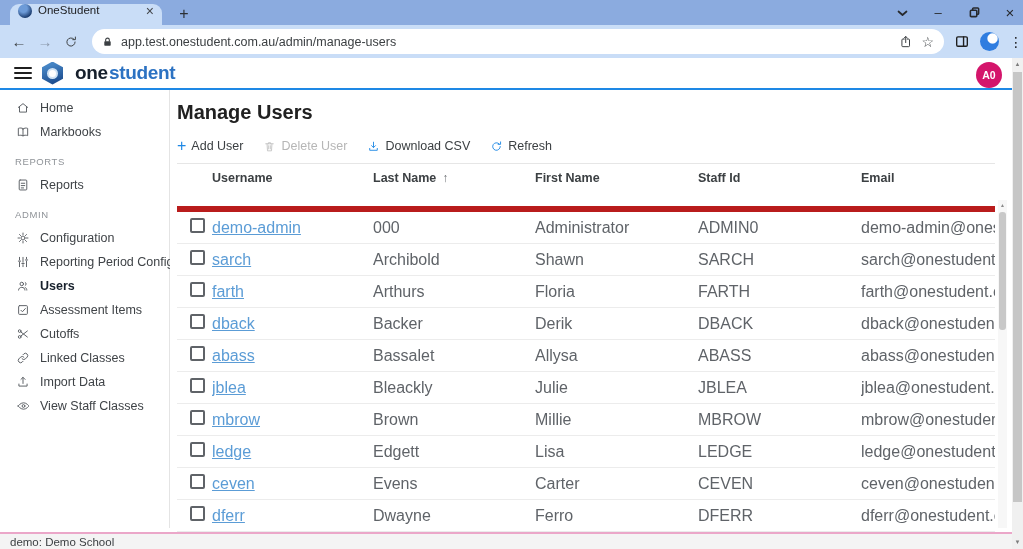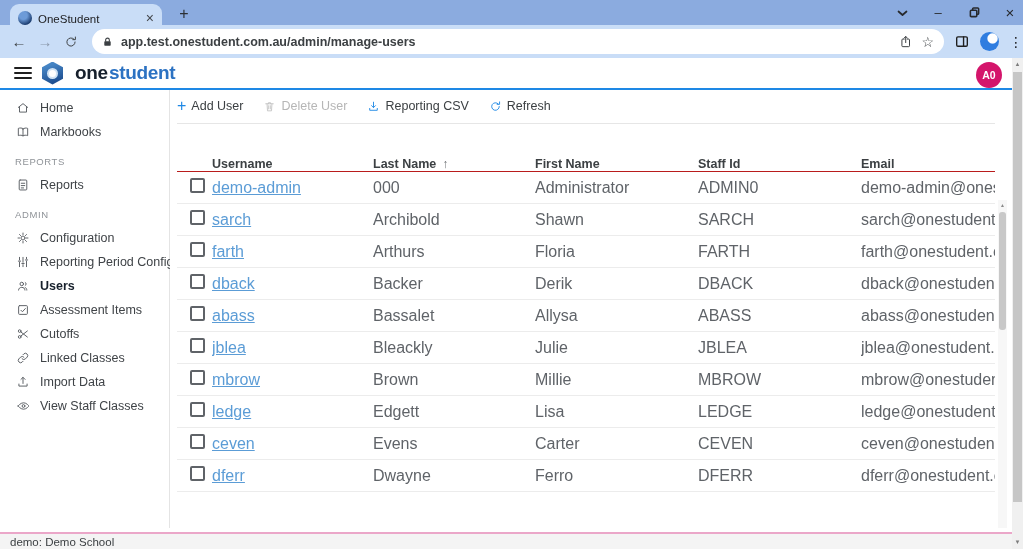--- a/index.html
+++ b/index.html
@@ -1,33 +1,33 @@
 <!DOCTYPE html>
 <html><head>
 <meta charset="utf-8">
 <style>
   * { margin:0; padding:0; box-sizing:border-box; }
   html,body { width:1023px; height:549px; overflow:hidden; font-family:"Liberation Sans","DejaVu Sans",sans-serif; background:#fff; }
 
   
   .tabstrip { position:absolute; left:0; top:0; width:1023px; height:25px; background:#8babdf; }
-  .tab { position:absolute; left:10px; top:4px; width:152px; height:21px; background:#c9ddf7; border-radius:9px 9px 0 0; display:flex; align-items:flex-end; padding:0 8px; gap:6px; }
+  .tab { position:absolute; left:10px; top:4px; width:152px; height:21px; background:#c9ddf7; border-radius:9px 9px 0 0; display:flex; align-items:flex-start; padding:0 8px; gap:6px; }
   .favicon { width:14px; height:14px; border-radius:50%; background:radial-gradient(circle at 38% 32%, #6d9bd8 0 30%, #17386b 75%); flex:none; }
   .tab-title { font-size:11.5px; color:#202124; flex:1; white-space:nowrap; overflow:hidden; }
   .tab-close { font-size:14px; color:#44474c; line-height:1; cursor:default; }
   .newtab { position:absolute; left:172px; top:3px; width:24px; height:21px; font-size:16px; color:#2b2f33; display:flex; align-items:center; justify-content:center; }
   .wctrls { position:absolute; right:6px; top:0; height:25px; display:flex; align-items:center; gap:22px; color:#27292c; }
   .wc { width:14px; text-align:center; font-size:13px; line-height:1; }
   .wc svg { display:block; margin:0 auto; }
 
   .toolbar { position:absolute; left:0; top:25px; width:1023px; height:33px; background:#c9ddf7; display:flex; align-items:center; }
   .navic { width:26px; text-align:center; font-size:15px; color:#3c4043; flex:none; }
   .navic.dim { color:#8b98ab; }
   .navic svg { display:block; margin:0 auto; }
-  .urlpill { margin-left:8px; width:856px; height:25px; background:#fff; border-radius:13px; display:flex; align-items:center; padding:4px 10px; gap:8px;font-weight:bold; }
+  .urlpill { margin-left:8px; width:856px; height:25px; background:#fff; border-radius:13px; display:flex; align-items:center; padding:4px 10px; gap:8px; }
   .urltext { font-size:12.5px; color:#3c4043; flex:1; }
   .pill-ic { flex:none; display:flex; align-items:center; color:#3c4043; }
   .star { font-size:14px; color:#3c4043; }
   .sidepanel-ic, .profile-ic, .menu-ic { margin-left:10px; flex:none; display:flex; align-items:center; justify-content:center; }
   .profile-circle { width:19px; height:19px; border-radius:50%; background:radial-gradient(circle at 66% 34%, #ffffff 0 26%, #2f7de0 32%); }
   .menu-ic { font-size:14px; color:#202124; width:14px; }
 
   
   .appheader { position:absolute; left:0; top:58px; width:1023px; height:33px; background:#fff; border-bottom:3px solid #1e88e5; display:flex; align-items:center; }
   .hamburger { margin-left:14px; display:flex; }
@@ -50,21 +50,21 @@
   .main { flex:1; position:relative; padding:8px 28px 0 7px; background:#fff; }
   .page-title { font-size:20px; font-weight:bold; color:#212121; margin:3px 0 14px 0; }
   .mtoolbar { display:flex; align-items:center; gap:20px; padding-bottom:9px; border-bottom:1px solid #e6e6e6; }
   .tbtn { display:flex; align-items:center; gap:5px; font-size:12.5px; color:#3c4043; cursor:default; }
   .tbtn .bic { display:flex; align-items:center; color:#1e88e5; }
   .tbtn.disabled { color:#b6b6b6; }
   .tbtn.disabled .bic { color:#c3c3c3; }
   .plus-glyph { font-size:16px; font-weight:500; color:#1e88e5; line-height:1; }
 
   .tgrid { display:grid; grid-template-columns:22px 161px 162px 163px 163px auto; align-items:center; padding-left:13px; }
-  .thead { height:48px; align-items:end; padding-bottom:0; border-bottom:1px solid #b91c1c; }
+  .thead { height:48px; align-items:end; padding-bottom:21px; border-bottom:6px solid #b91c1c; }
   .hcell { font-size:12.5px; font-weight:bold; color:#3c4043; display:flex; gap:6px; align-items:center; }
   .sort { font-size:12px; color:#6b6f73; font-weight:normal; }
   .trow { height:32px; border-bottom:1px solid #ececec; }
   .cell { font-size:16px; color:#5f6368; white-space:nowrap; overflow:hidden; }
   .link { color:#5b9cd6; text-decoration:underline; cursor:pointer; }
   .cb { width:15px; height:15px; border:2px solid #5f6368; border-radius:2px; display:inline-block; background:#fff; cursor:pointer; }
 
   
   .appfooter { position:absolute; left:0; top:532px; width:1023px; height:18px; background:#f4f4f4; border-top:2px solid #eba7c9; display:flex; align-items:center; padding-left:10px; }
   .footer-text { font-size:11.5px; color:#3c4043; }
@@ -271,20 +271,21 @@
           <svg width="15" height="14" viewBox="0 0 24 24">
             <path d="M2.8 12S6.5 6.5 12 6.5 21.2 12 21.2 12 17.5 17.5 12 17.5 2.8 12 2.8 12z"></path>
             <circle cx="12" cy="12" r="2.4"></circle>
           </svg>
         </span>
       <span class="slabel">View Staff Classes</span>
     </div>
   </div>
 
   <div class="main">
+    <div class="page-title">Manage Users</div>
 
     <div class="mtoolbar">
       <span class="tbtn">
         <span class="bic plus-glyph">+</span>
         <span>Add User</span>
       </span>
       <span class="tbtn disabled">
         <span class="bic">
             <svg width="13" height="13" viewBox="0 0 24 24">
               <path d="M5 7h14M10 7V5h4v2M7.5 7l.8 13h7.4L16.5 7"></path>
@@ -293,21 +294,21 @@
           </span>
         <span>Delete User</span>
       </span>
       <span class="tbtn">
         <span class="bic">
             <svg width="13" height="13" viewBox="0 0 24 24">
               <path d="M12 4v9.5M8.5 10.5 12 14l3.5-3.5"></path>
               <path d="M5 15.5V19h14v-3.5"></path>
             </svg>
           </span>
-        <span>Reporting CSV</span>
+        <span>Download CSV</span>
       </span>
       <span class="tbtn">
         <span class="bic">
             <svg width="13" height="13" viewBox="0 0 24 24">
               <path d="M19 12a7 7 0 11-2-4.9"></path>
               <polyline points="19.5,3.5 19.5,8 15,8"></polyline>
             </svg>
           </span>
         <span>Refresh</span>
       </span>

